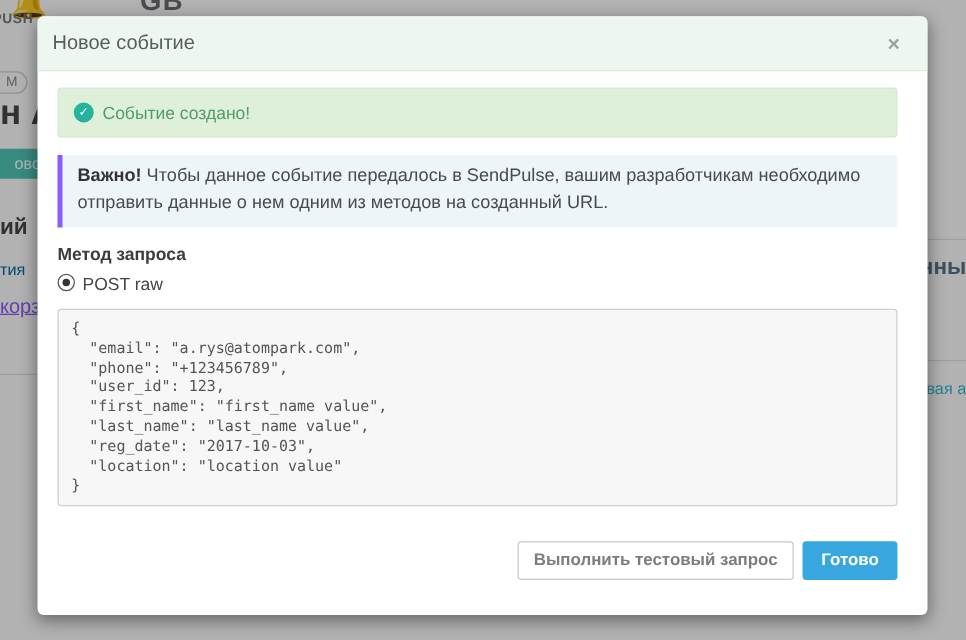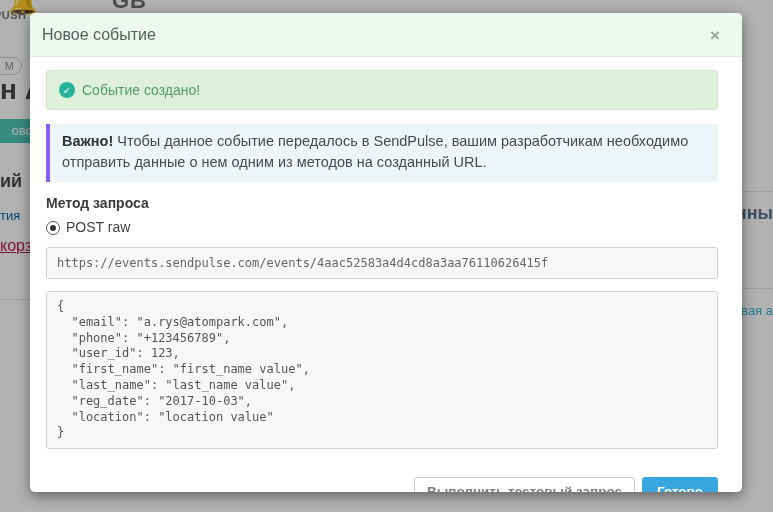--- a/index.html
+++ b/index.html
@@ -12,21 +12,21 @@
   .bell-icon { top:-12px; left:8px; color:#6b6f72; font-size:24px; }
   .push-label { top:9px; left:-6px; font-size:11px; font-weight:bold; color:#75787a; letter-spacing:.5px; }
   .globe-icon { top:-12px; left:112px; font-size:22px; font-weight:bold; color:#6b6f72; letter-spacing:1px; }
   .chip-m { top:57px; left:-16px; width:38px; height:18px; border:1px solid #cfcfcf; border-radius:10px;
             background:#fff; color:#8a8a8a; font-size:11px; text-align:right; padding:2px 7px 0 0; }
   .bg-heading { top:74px; left:0; font-size:28px; font-weight:bold; color:#474747; }
   .bg-badge { top:119px; left:-42px; width:88px; height:24px; background:#50c8b8; color:#fff;
               font-size:13px; border-radius:3px; text-align:right; padding:4px 6px 0 0; }
   .bg-item1 { top:160px; left:0; font-size:18px; font-weight:600; color:#474747;margin-top:11px; }
   .bg-item2 { top:208px; left:0; font-size:13px; color:#0369a1; }
-  .bg-item3 { top:237px; left:0; font-size:16px; color:#be185d;text-decoration:underline; }
+  .bg-item3 { top:237px; left:0; font-size:16px; color:#8b5cf6;text-decoration:underline; }
   .bg-right1 { top:203px; right:0; font-size:18px; font-weight:600; color:#5a7389;text-align:center; }
   .bg-right2 { top:303px; right:0; font-size:13px; color:#36b8cf; }
   .bg-divider { height:1px; background:#e2e2e2; }
   .div-l1 { top:299px; left:0; width:34px; }
   .div-r1 { top:191px; right:0; width:31px; }
   .div-r2 { top:288px; right:0; width:31px; }
 
   
   .overlay { position:absolute; inset:0; background:rgba(0,0,0,0.30); }
 
@@ -44,21 +44,21 @@
   .check-icon { display:inline-flex; align-items:center; justify-content:center; width:16px; height:16px;
                 border-radius:50%; background:#26b39c; color:#fff; font-size:10px; font-weight:bold;
                 margin-right:7px; flex:0 0 16px; }
 
   .note-box { margin-top:14px; background:#edf5f9; border-left:4px solid #8b5cf6; padding:7px 12px 9px 12px;
               font-size:14.5px; line-height:21px; color:#4a4a4a; }
   .note-box b { color:#333; }
 
   .method-label { margin-top:13px; font-size:14px; font-weight:bold; color:#3c3c3c; }
   .radio-row { margin-top:8px; display:flex; align-items:center; gap:22px; }
-  .radio-opt { display:flex; align-items:flex-end; gap:6px; font-size:14px; color:#444; cursor:pointer; }
+  .radio-opt { display:flex; align-items:flex-start; gap:6px; font-size:14px; color:#444; cursor:pointer; }
   .radio-circle { width:14px; height:14px; border:1px solid #555; border-radius:50%; position:relative; background:#fff; }
   .radio-opt.checked .radio-circle::after { content:""; position:absolute; left:3px; top:3px; width:6px; height:6px;
                                             border-radius:50%; background:#333; }
 
   .url-box { margin-top:12px; background:#f7f7f7; border:1px solid #cfcfcf; border-radius:3px;
              padding:8px 10px; font-family:"DejaVu Sans Mono","Liberation Mono",monospace;
              font-size:12px; color:#666; }
 
   .code-box { margin-top:12px; background:#f7f7f7; border:1px solid #cfcfcf; border-radius:3px;
               padding:7px 10px; font-family:"DejaVu Sans Mono","Liberation Mono",monospace;
@@ -110,21 +110,20 @@
 
     <div class="method-label">Метод запроса</div>
 
     <div class="radio-row">
       <label class="radio-opt checked">
         <span class="radio-circle"></span>
         <span>POST raw</span>
       </label>
     </div>
 
-    <div class="url-box">https://events.sendpulse.com/events/4aac52583a4d4cd8a3aa76110626415f</div>
 
     <pre class="code-box">{
   "email": "a.rys@atompark.com",
   "phone": "+123456789",
   "user_id": 123,
   "first_name": "first_name value",
   "last_name": "last_name value",
   "reg_date": "2017-10-03",
   "location": "location value"
 }</pre>

